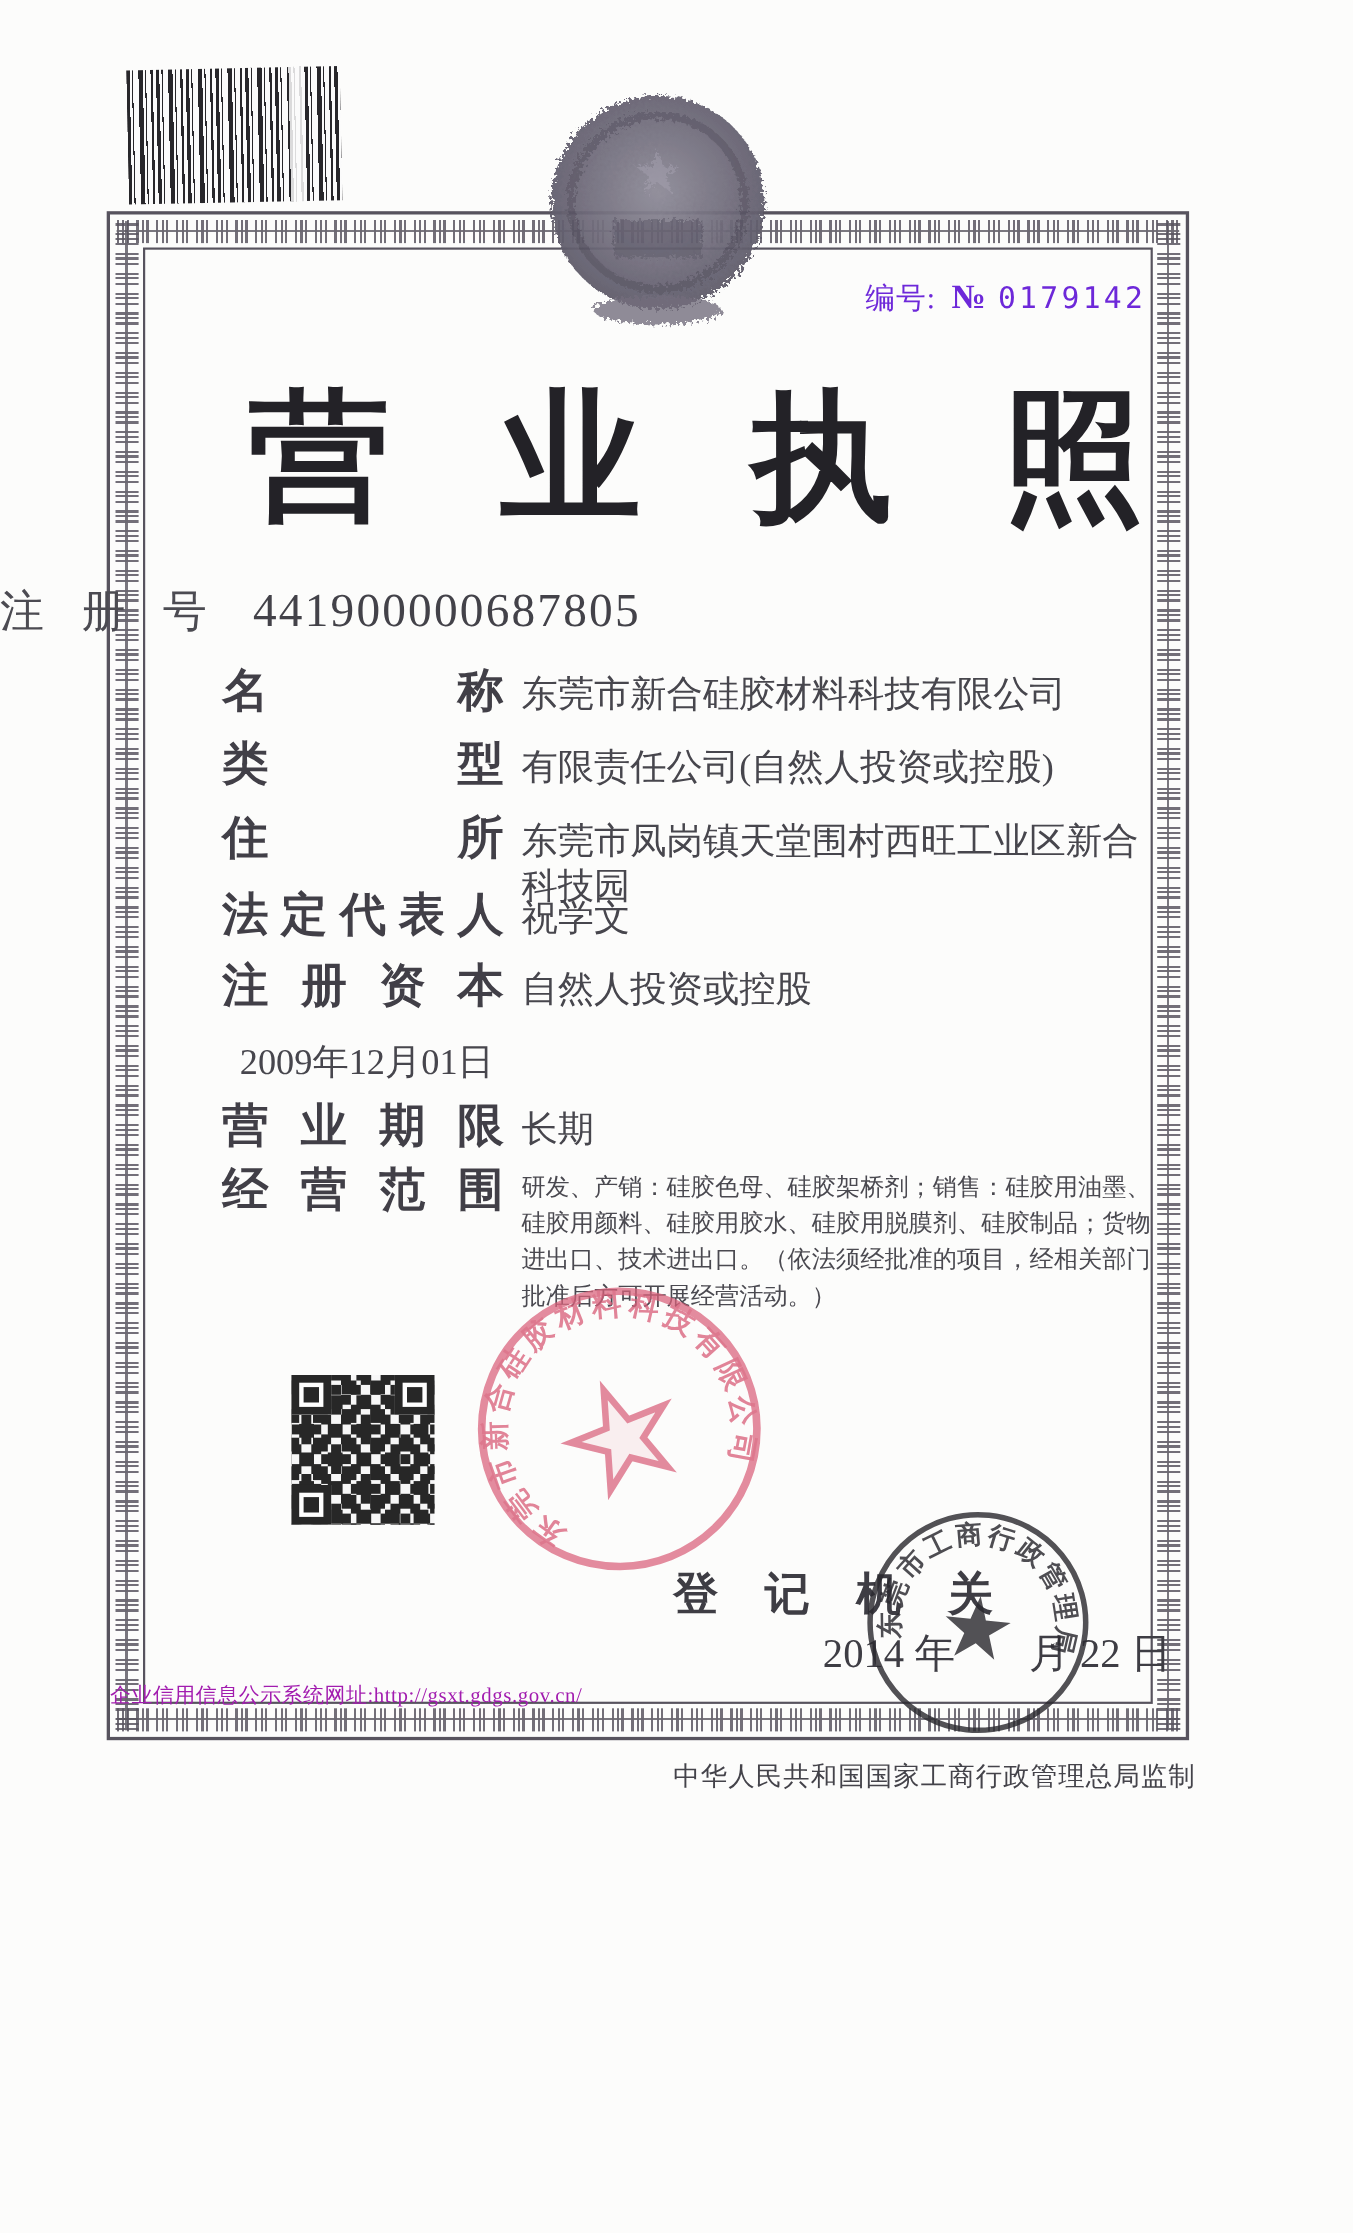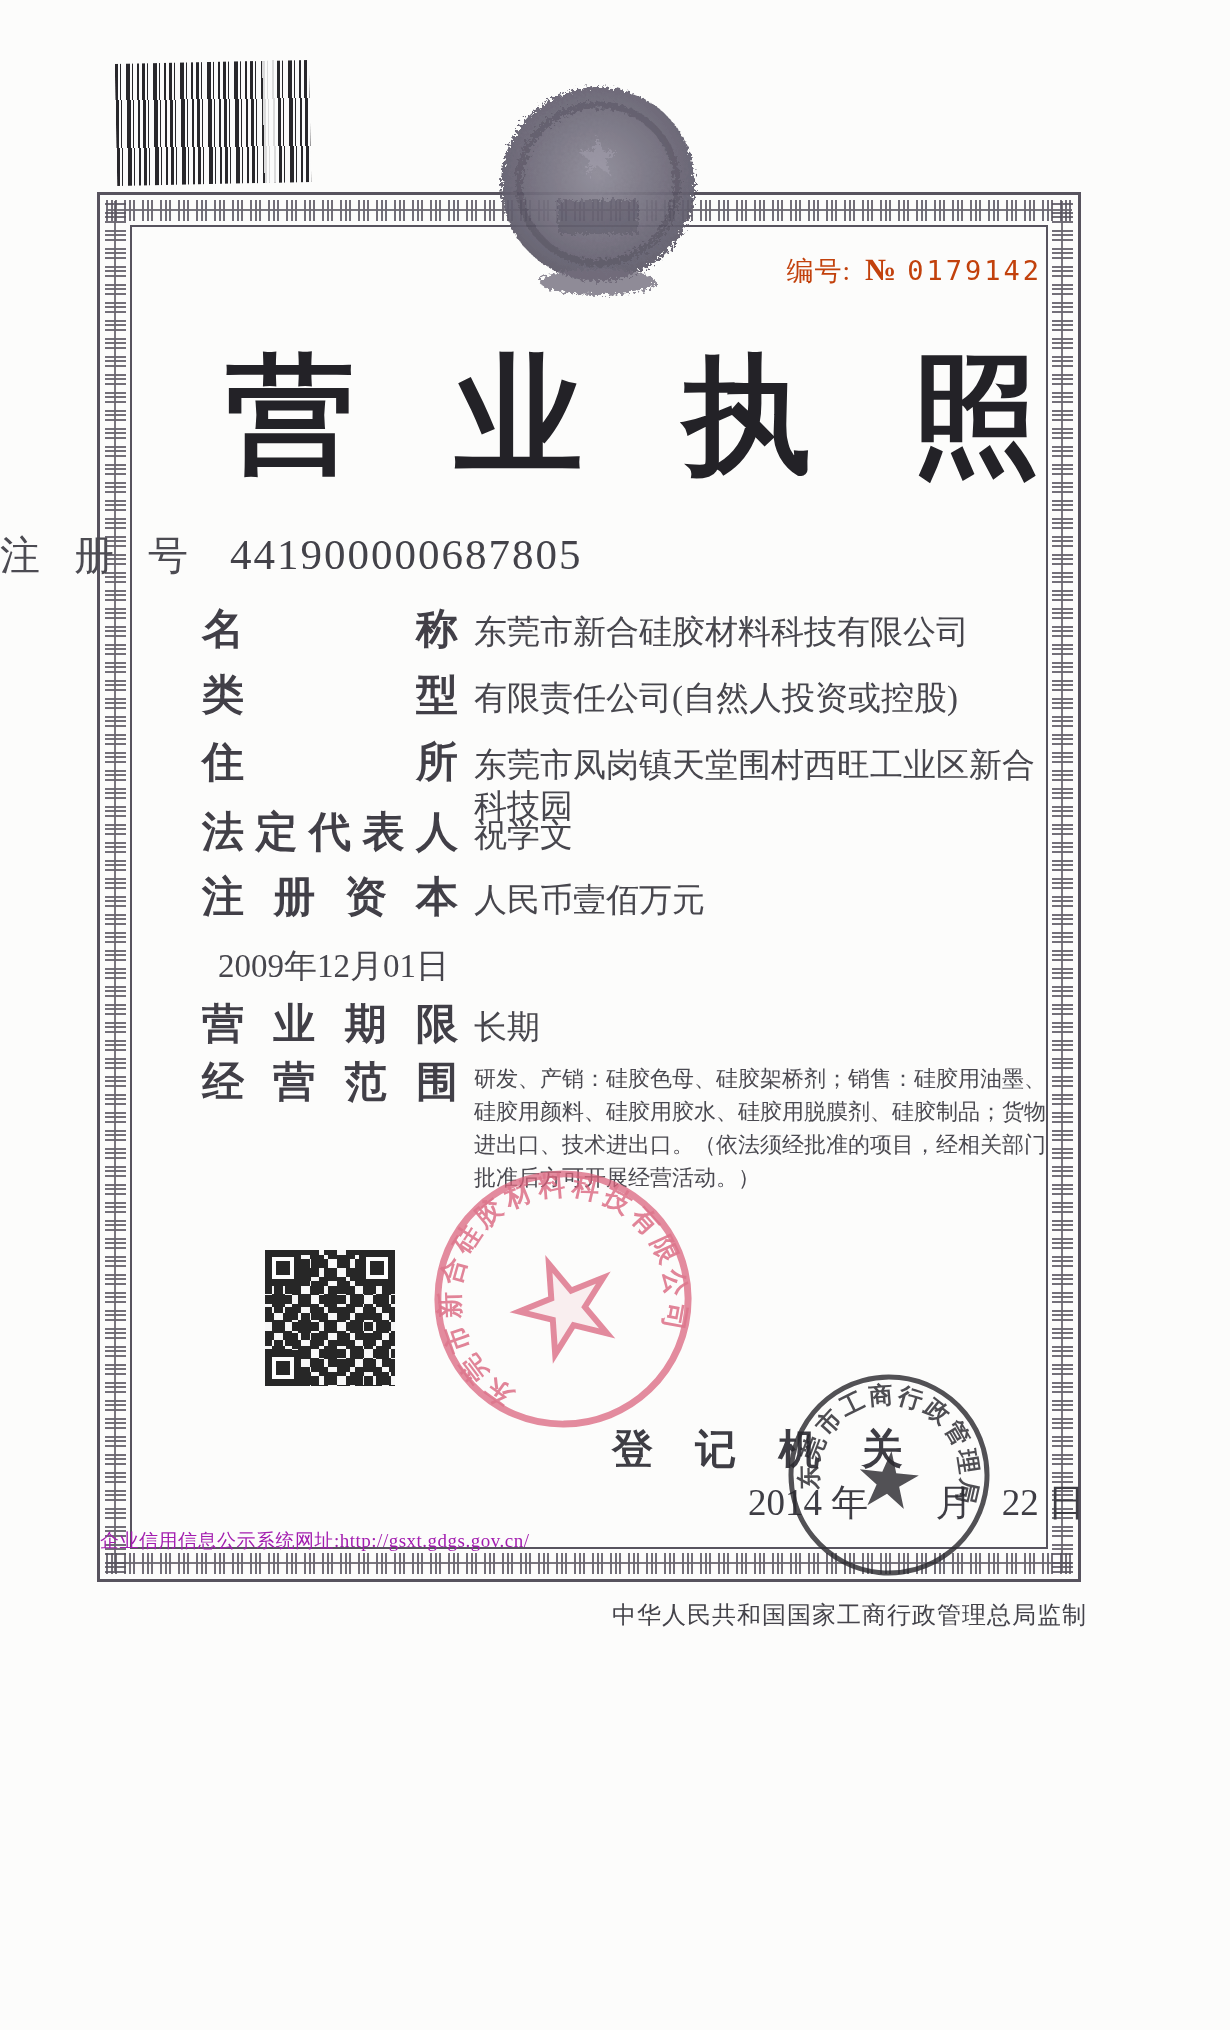--- a/index.html
+++ b/index.html
@@ -14,21 +14,21 @@
     position:absolute; left:116px; top:62px; width:194px; height:122px;
     transform:rotate(-1.2deg); opacity:.92;
     background:
       linear-gradient(90deg, rgba(251,251,251,0) 0 76%, rgba(251,251,251,.85) 76% 82%, rgba(251,251,251,0) 82%),
       repeating-linear-gradient(90deg,#17151a 0 3px,#fbfbfb 3px 5px,#17151a 5px 6px,#fbfbfb 6px 11px,#17151a 11px 15px,#fbfbfb 15px 17px,#17151a 17px 18px,#fbfbfb 18px 22px,#17151a 22px 24px,#fbfbfb 24px 27px);
   }
   .emblem { position:absolute; left:496px; top:84px; z-index:3; opacity:.94; }
 
   .serial {
     position:absolute; top:252px; right:188px; z-index:2;
-    font-size:27px; color:#c2410c; letter-spacing:1px;margin-left:48px;
+    font-size:27px; color:#6d28d9; letter-spacing:1px;margin-left:48px;
   }
   .serial .sym { font-weight:bold; font-size:31px; margin:0 10px 0 14px; }
   .serial .num { font-family:"DejaVu Sans Mono","Liberation Mono",monospace; font-size:27px; letter-spacing:3px; }
 
   
   .frame { position:absolute; left:97px; top:192px; width:984px; height:1390px; border:3px solid #57535e; z-index:0; }
   .band { position:absolute; opacity:.88; }
   .band-top, .band-bottom {
     left:6px; right:6px; height:21px;
     background-image:
@@ -76,21 +76,21 @@
   }
   .qr .finder { position:absolute; width:36px; height:36px; border:7px solid #1c1c1c; background:#fff; }
   .qr .finder::after { content:""; position:absolute; inset:4px; background:#1c1c1c; }
   .qr .f-tl{ left:0; top:0; } .qr .f-tr{ right:0; top:0; } .qr .f-bl{ left:0; bottom:0; }
 
   .red-seal   { position:absolute; left:424px; top:1160px; transform:rotate(-22deg); opacity:.85; z-index:5; }
   .black-seal { position:absolute; left:784px; top:1370px; transform:rotate(6deg);  opacity:.9;  z-index:5; }
 
   .registrar { position:absolute; left:612px; top:1422px; z-index:1; font-size:41px; font-weight:600; letter-spacing:16px; color:#3e3d44; }
   .date-line { position:absolute; left:748px; top:1478px; z-index:1; font-size:37px; color:#3e3d44; }
-  .date-line .dm { margin-left:58px; } .date-line .dd { margin-left:20px; }
+  .date-line .dm { margin-left:58px; } .date-line .dd { }
 
   
   .footer-left  { position:absolute; left:100px; top:1528px; font-size:19px; color:#a21caf; letter-spacing:.5px; }
   .footer-right { position:absolute; right:143px; top:1599px; font-size:24px; color:#44434a; letter-spacing:1px; }
 </style>
 </head>
 <body>
 
 <div class="page">
 
@@ -148,21 +148,21 @@
     <div class="field-row r2">
       <div class="field-label">住 所</div>
       <div class="field-value">东莞市凤岗镇天堂围村西旺工业区新合科技园</div>
     </div>
     <div class="field-row r3">
       <div class="field-label">法 定 代 表 人</div>
       <div class="field-value">祝学文</div>
     </div>
     <div class="field-row r4">
       <div class="field-label">注 册 资 本</div>
-      <div class="field-value">人民币壹佰万元</div>
+      <div class="field-value">自然人投资或控股</div>
     </div>
     <div class="field-row r5">
       <div class="field-value">2009年12月01日</div>
     </div>
     <div class="field-row r6">
       <div class="field-label">营 业 期 限</div>
       <div class="field-value">长期</div>
     </div>
     <div class="field-row r7">
       <div class="field-label">经 营 范 围</div>

